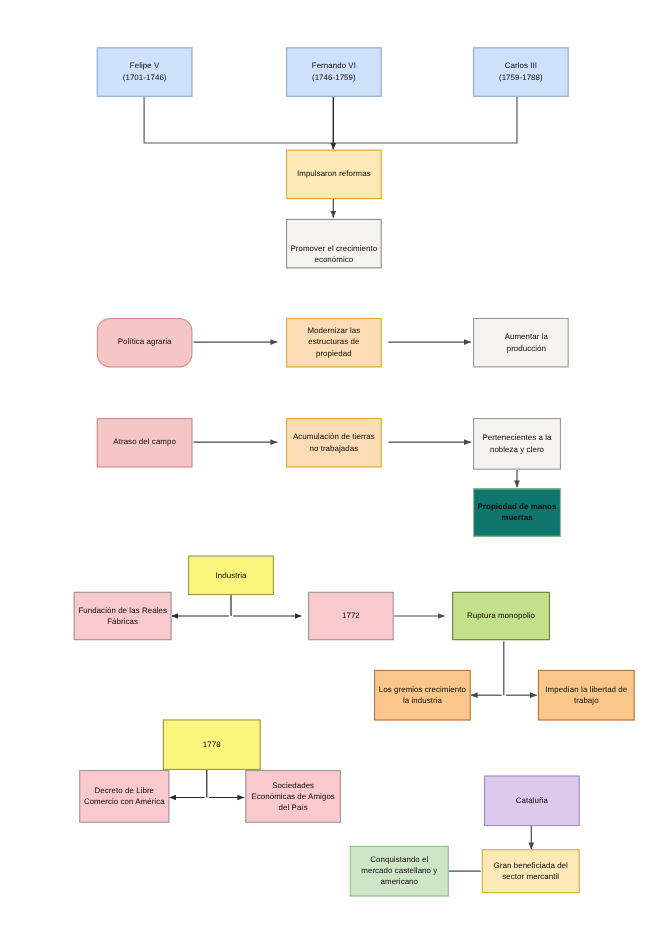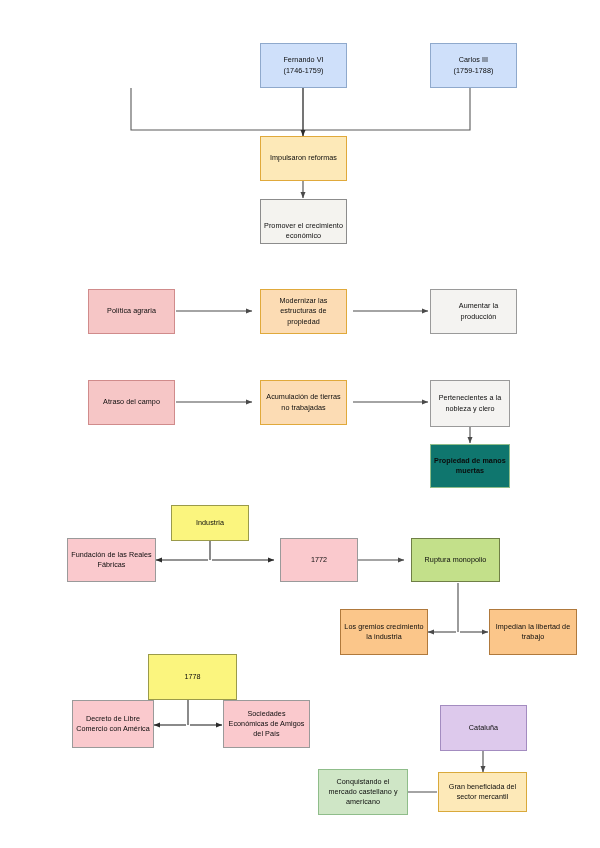--- a/index.html
+++ b/index.html
@@ -111,20 +111,26 @@
       <path d="M186,725 L154,725" marker-end="url(#ah)"></path>
       <path d="M190,725 L222,725" marker-end="url(#ah)"></path>
     </g>
 
     <g stroke="#4a4a4a" stroke-width="1.1" fill="none">
       <path d="M483,751 L483,772" marker-end="url(#ahg)"></path>
       <path d="M437,792 L399,792" marker-end="url(#ahg)"></path>
     </g>
   </svg>
 
+  <div class="node c-blue" style="left:88px; top:43px; width:87px; height:45px;">
+    <span>
+      <span>Felipe V</span>
+      <span>(1701-1746)</span>
+    </span>
+  </div>
 
   <div class="node c-blue" style="left:260px; top:43px; width:87px; height:45px;">
     <span>
       <span>Fernando VI</span>
       <span>(1746-1759)</span>
     </span>
   </div>
 
   <div class="node c-blue" style="left:430px; top:43px; width:87px; height:45px;">
     <span>
@@ -134,21 +140,21 @@
   </div>
 
   <div class="node c-yellow-soft" style="left:260px; top:136px; width:87px; height:45px;">
     <span>Impulsaron reformas</span>
   </div>
 
   <div class="node c-gray" style="left:260px; top:199px; width:87px; height:45px;align-items:flex-end;">
     <span>Promover el crecimiento económico</span>
   </div>
 
-  <div class="node c-pink" style="left:88px; top:289px; width:87px; height:45px;">
+  <div class="node c-pink" style="left:88px; top:289px; width:87px; height:45px;border-radius:12px;">
     <span>Política agraria</span>
   </div>
 
   <div class="node c-peach" style="left:260px; top:289px; width:87px; height:45px;">
     <span>Modernizar las estructuras de propiedad</span>
   </div>
 
   <div class="node c-graylite" style="left:430px; top:289px; width:87px; height:45px;padding-left:13px;">
     <span>Aumentar la producción</span>
   </div>

